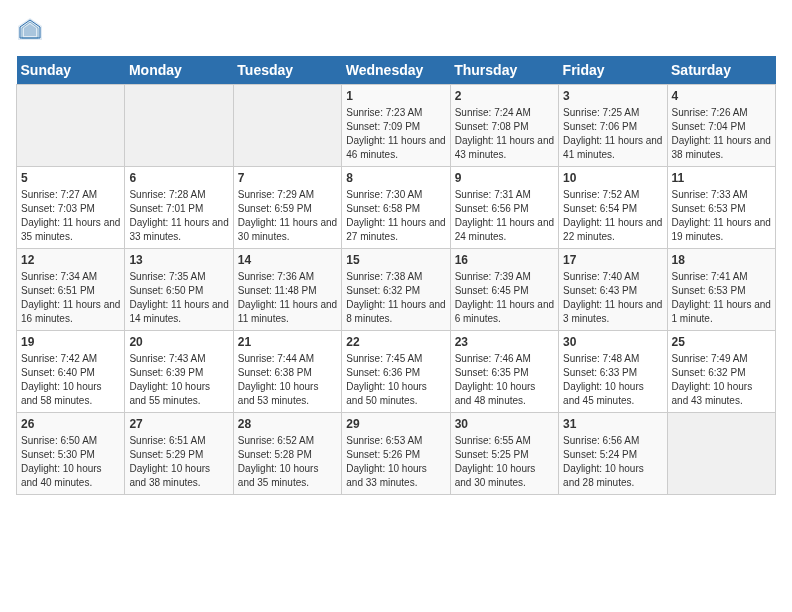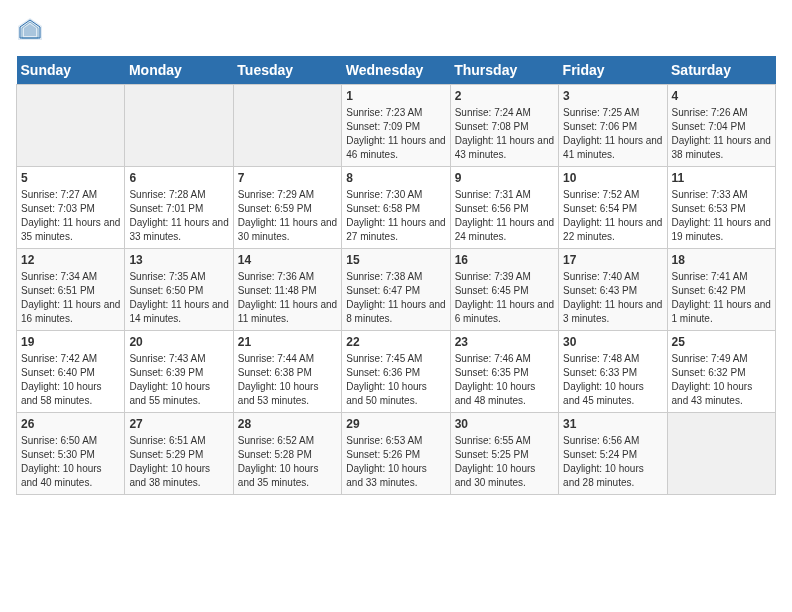--- a/index.html
+++ b/index.html
@@ -217,39 +217,39 @@
         </td>
         <td>
           <div class="day-number">14</div>
           <div class="day-info">Sunrise: 7:36 AM
 Sunset: 11:48 PM
 Daylight: 11 hours and 11 minutes.</div>
         </td>
         <td>
           <div class="day-number">15</div>
           <div class="day-info">Sunrise: 7:38 AM
-Sunset: 6:47 PM
+Sunset: 6:32 PM
 Daylight: 11 hours and 8 minutes.</div>
         </td>
         <td>
           <div class="day-number">16</div>
           <div class="day-info">Sunrise: 7:39 AM
 Sunset: 6:45 PM
 Daylight: 11 hours and 6 minutes.</div>
         </td>
         <td>
           <div class="day-number">17</div>
           <div class="day-info">Sunrise: 7:40 AM
 Sunset: 6:43 PM
 Daylight: 11 hours and 3 minutes.</div>
         </td>
         <td>
           <div class="day-number">18</div>
           <div class="day-info">Sunrise: 7:41 AM
-Sunset: 6:42 PM
+Sunset: 6:53 PM
 Daylight: 11 hours and 1 minute.</div>
         </td>
       </tr>
       <tr>
         <td>
           <div class="day-number">19</div>
           <div class="day-info">Sunrise: 7:42 AM
 Sunset: 6:40 PM
 Daylight: 10 hours and 58 minutes.</div>
         </td>

